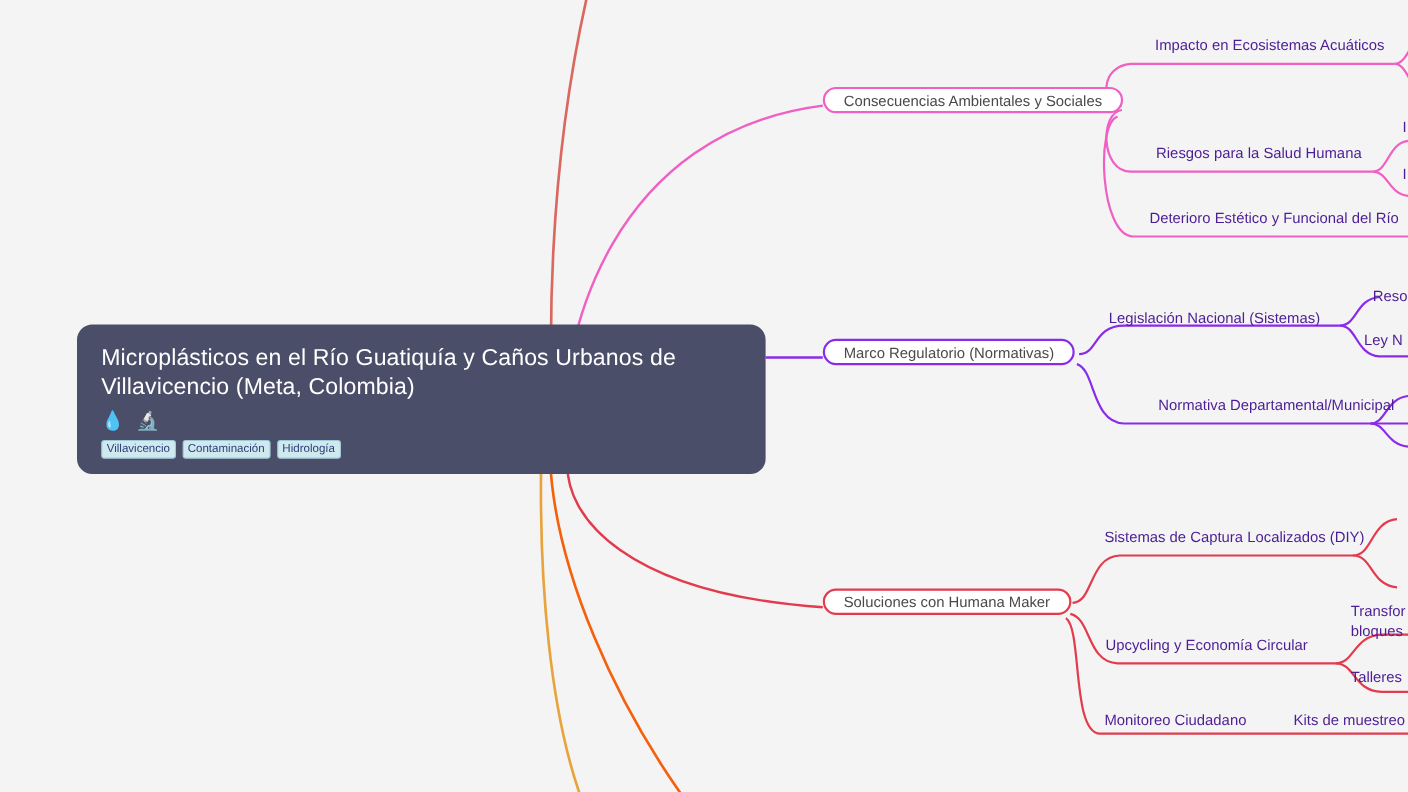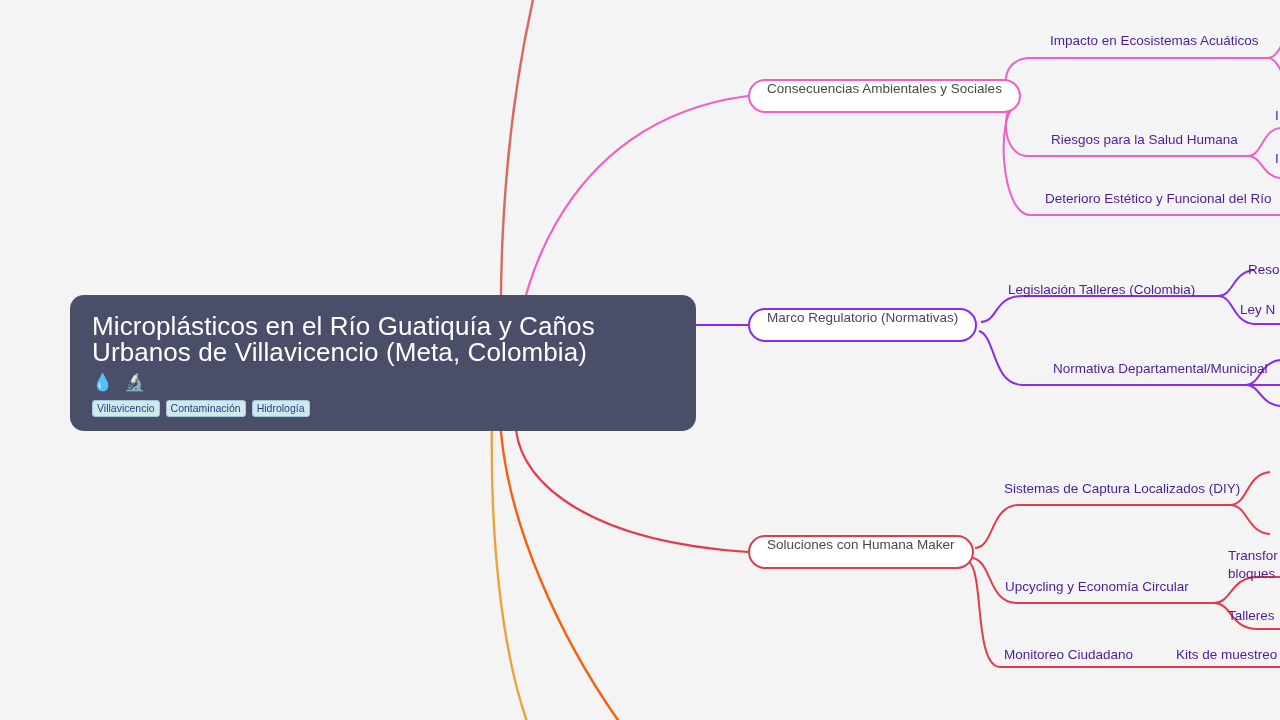--- a/index.html
+++ b/index.html
@@ -12,35 +12,35 @@
   svg.links{position:absolute;left:0;top:0;width:1280px;height:720px;overflow:visible;}
 
   
   .root-node{
     position:absolute;left:70px;top:295px;width:626px;
     background:#4a4e69;border-radius:14px;
     padding:18px 22px 14px 22px;
     box-sizing:border-box;
   }
   .root-title{
-    color:#ffffff;font-size:26px;line-height:26px;font-weight:400;
+    color:#ffffff;font-size:21px;line-height:26px;font-weight:400;
     letter-spacing:.1px;
   }
   .root-icons{margin-top:8px;font-size:17px;line-height:20px;letter-spacing:3px;}
   .root-tags{margin-top:7px;display:flex;gap:6px;}
   .tag{
     background:#cfe9ef;color:#2b3f7a;border:1px solid #9fc9d8;
     border-radius:3px;font-size:10.5px;line-height:13px;
     padding:1px 4px;white-space:nowrap;
   }
 
   
   .pill{
     position:absolute;background:#ffffff;border-radius:17px;
-    border:2px solid #999;height:34px;display:flex;
+    border:2px solid #999;height:24px;display:flex;align-items:center;
     justify-content:center;padding:0 17px;box-sizing:border-box;
     white-space:nowrap;
   }
   .pill span{font-size:13.5px;color:#4a4a4a;}
 
   
   .lbl{
     position:absolute;white-space:nowrap;color:#4c1d95;
     font-size:13.5px;line-height:18px;
   }
@@ -115,21 +115,21 @@
     <span>Soluciones con Humana Maker</span>
   </div>
 
   <div class="lbl" style="left:1050px;top:32px;">Impacto en Ecosistemas Acuáticos</div>
   <div class="lbl" style="left:1051px;top:131px;">Riesgos para la Salud Humana</div>
   <div class="lbl" style="left:1045px;top:190px;">Deterioro Estético y Funcional del Río</div>
 
   <div class="lbl" style="left:1275px;top:107px;">I</div>
   <div class="lbl" style="left:1275px;top:150px;">I</div>
 
-  <div class="lbl" style="left:1008px;top:281px;">Legislación Talleres (Colombia)</div>
+  <div class="lbl" style="left:1008px;top:281px;">Legislación Nacional (Sistemas)</div>
   <div class="lbl" style="left:1007px;top:360px;margin-left:46px;">Normativa Departamental/Municipal</div>
 
   <div class="lbl" style="left:1248px;top:261px;">Reso</div>
   <div class="lbl" style="left:1240px;top:301px;">Ley N</div>
 
   <div class="lbl" style="left:1004px;top:480px;">Sistemas de Captura Localizados (DIY)</div>
   <div class="lbl" style="left:1005px;top:578px;">Upcycling y Economía Circular</div>
   <div class="lbl" style="left:1004px;top:646px;">Monitoreo Ciudadano</div>
 
   <div class="lbl two-line" style="left:1228px;top:547px;width:58px;">Transfor bloques</div>

